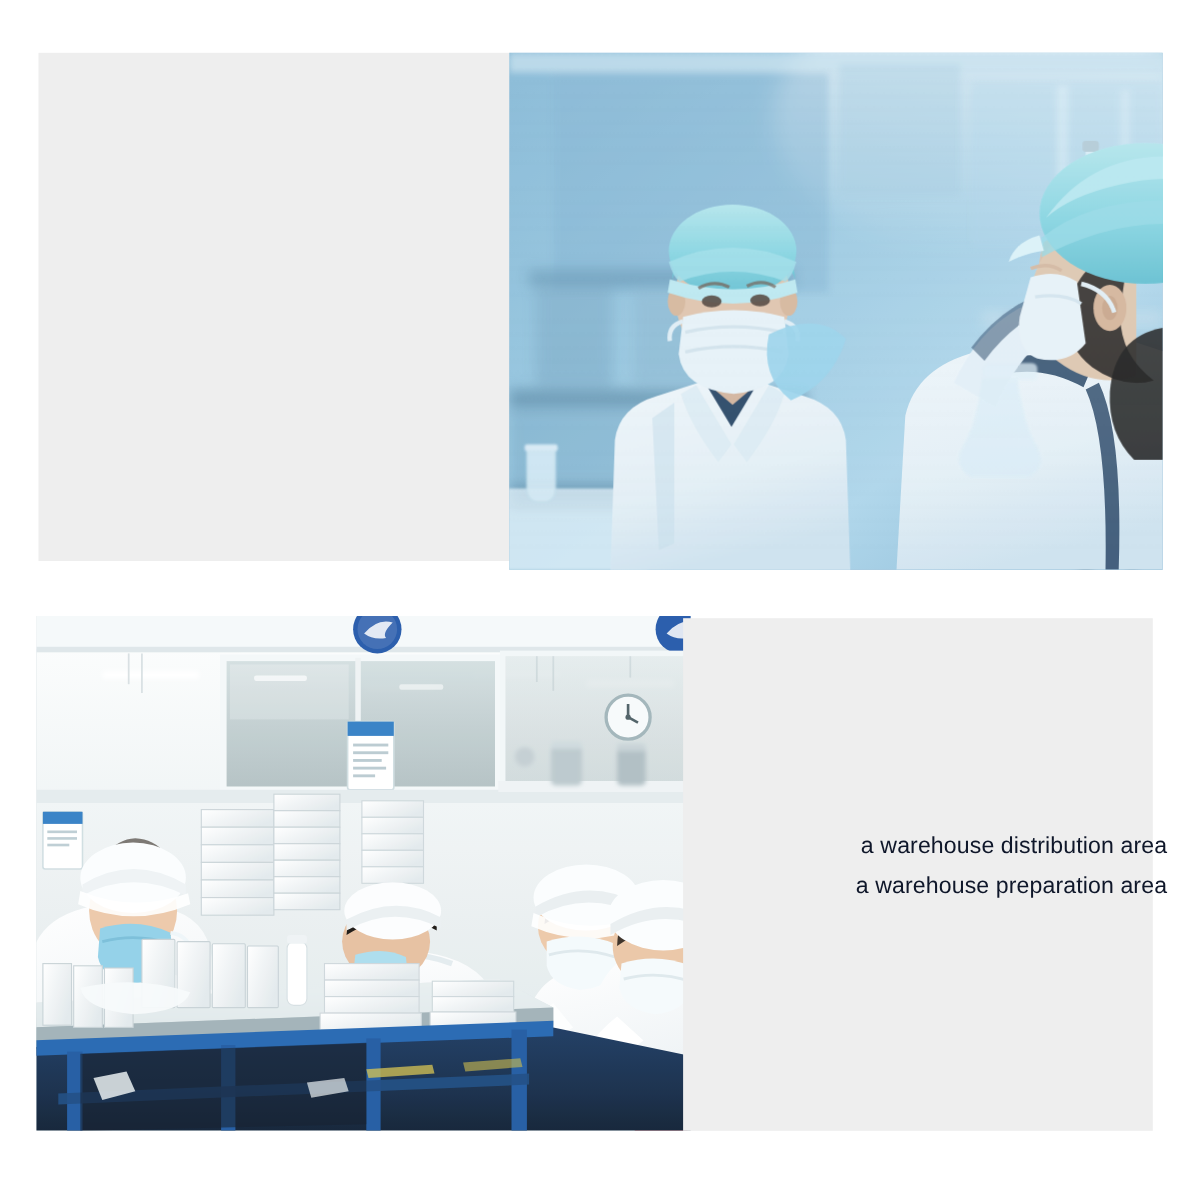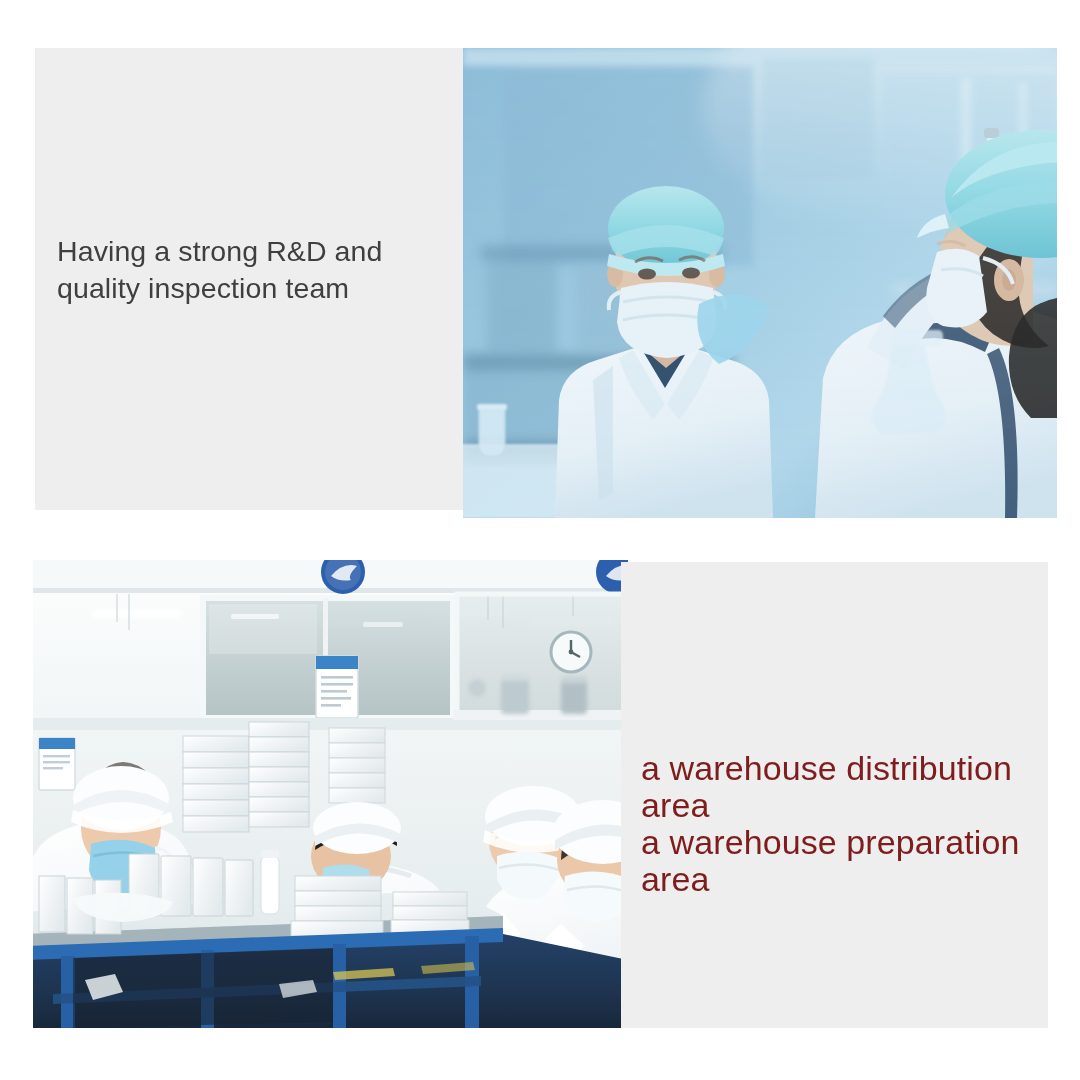--- a/index.html
+++ b/index.html
@@ -84,43 +84,42 @@
     top: 2px;
     width: 427px;
     height: 466px;
     background: #eeeeee;
   }
   .caption-bottom {
     position: absolute;
     left: 608px;
     top: 190px;
     width: 420px;
-    color: #7f1d1d;
-    font-size: 34px;
+    color: #0f172a;
+    font-size: 21px;
     line-height: 37px;
     font-weight: 300;
     letter-spacing: 0.1px;
     white-space: pre-line;
+    text-align: right;
   }
 
   
   .scene { position: absolute; inset: 0; }
   .sv { position: absolute; display: block; width: 100%; height: 100%; }
 </style>
 </head>
 <body>
 
 <div class="page">
 
   <div class="section-top">
 
     <div class="panel-gray-top"></div>
 
-    <div class="caption-top">Having a strong R&amp;D and
-quality inspection team</div>
 
     <div class="photo-top">
       <div class="scene">
         <svg class="sv" viewBox="0 0 594 470" preserveAspectRatio="xMidYMid slice">
           <defs>
             <linearGradient id="labBg" x1="0" y1="0" x2="1" y2="1">
               <stop offset="0%" stop-color="#7fb4d3"></stop>
               <stop offset="38%" stop-color="#9ecbe2"></stop>
               <stop offset="70%" stop-color="#b9dcee"></stop>
               <stop offset="100%" stop-color="#8fbdd8"></stop>

